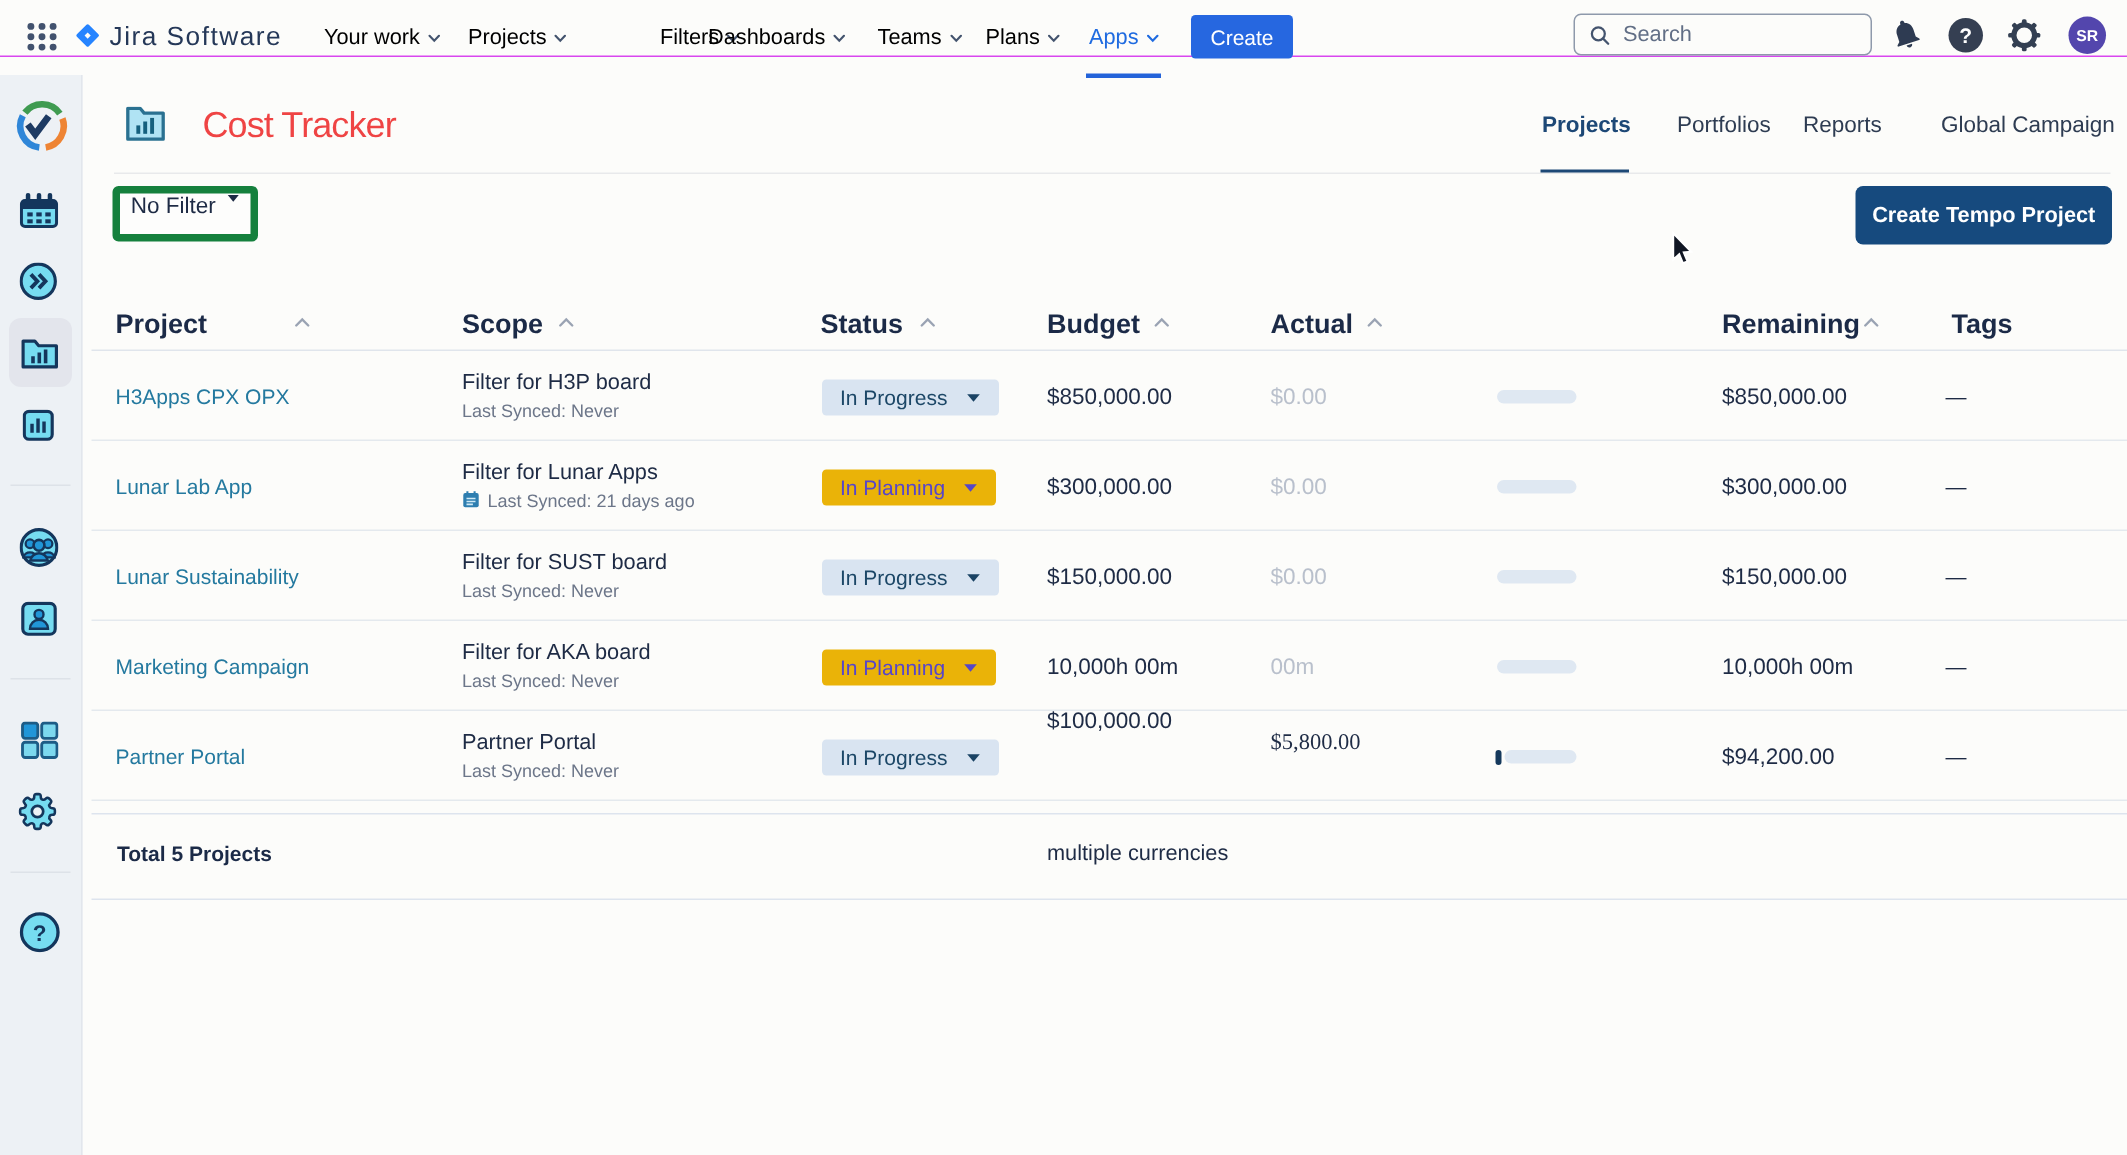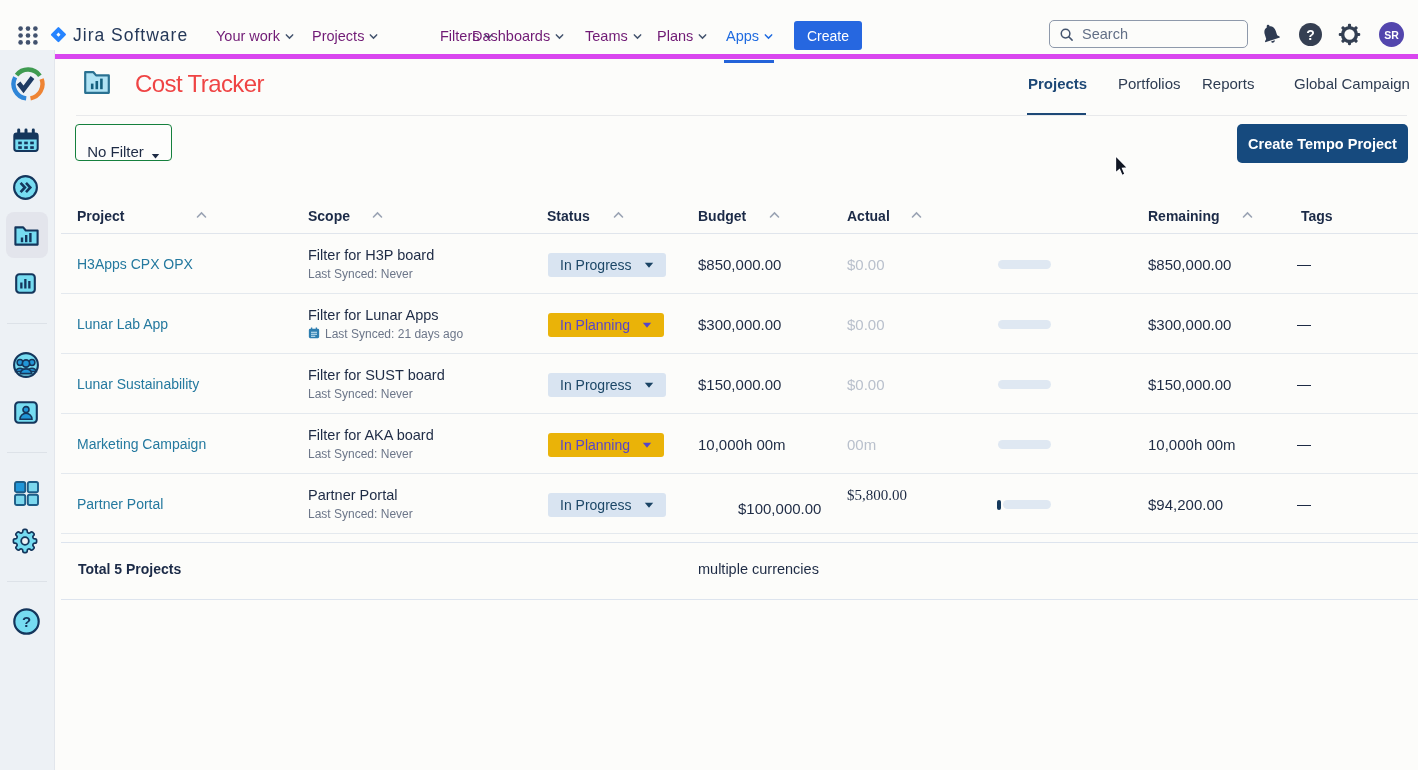--- a/index.html
+++ b/index.html
@@ -1,22 +1,22 @@
 <!DOCTYPE html>
 <html><head>
 <meta charset="utf-8">
 <style>
   * { margin:0; padding:0; box-sizing:border-box; }
   html,body { width:1418px; height:770px; overflow:hidden; }
   body { font-family:"Liberation Sans", sans-serif; background:#fcfcfa; position:relative; }
   .abs { position:absolute; }
 
   
-  #nav { position:absolute; top:11px; left:0; width:1418px; height:48px; background:#fcfcfa; border-bottom:5px solid #d946ef; }
-  .navitem { position:absolute; top:0; height:49px; display:flex; align-items:center; font-size:14.5px; font-weight:500; color:#701a75; gap:5px; }
+  #nav { position:absolute; top:0; left:0; width:1418px; height:38px; background:#fcfcfa; border-bottom:1px solid #d946ef; }
+  .navitem { position:absolute; top:0; height:49px; display:flex; align-items:center; font-size:14.5px; font-weight:500; color:#000000; gap:5px; }
   .navitem svg { margin-top:2px; }
   #apps-item { color:#1f6be0; }
   #apps-underline { position:absolute; left:724px; top:49px; width:50px; height:3px; background:#2463d9; }
   #logo-text { position:absolute; left:73px; top:14px; font-size:17.5px; font-weight:500; color:#253858; letter-spacing:1px; }
   #create-btn { position:absolute; left:794px; top:10px; width:68px; height:29px; background:#2667e0; border-radius:3px; color:#fff; font-size:14px; font-weight:500; display:flex; align-items:center; justify-content:center; }
   #search-box { position:absolute; left:1049px; top:9px; width:199px; height:28px; border:1px solid #8e99ab; border-radius:5px; display:flex; align-items:center; padding-left:9px; gap:8px; }
   #search-box span { color:#626f86; font-size:14.5px; }
   #avatar { position:absolute; left:1379px; top:11px; width:25px; height:25px; border-radius:50%; background:#5346ad; color:#fff; font-size:10.5px; font-weight:700; display:flex; align-items:center; justify-content:center; }
 
   
@@ -25,23 +25,23 @@
   #sel-bg { position:absolute; left:6px; top:162px; width:42px; height:46px; background:#e3e5ec; border-radius:8px; }
 
   
   #title { position:absolute; left:135px; top:70px; font-size:24px; font-weight:500; color:#ef4444; letter-spacing:-0.6px; }
   .tab { position:absolute; top:75px; font-size:15px; color:#2e3c52; }
   .tab.active { color:#1d4876; font-weight:700; }
   #tab-underline { position:absolute; left:1027px; top:113px; width:59px; height:3px; background:#1d4876; }
   #head-divider { position:absolute; left:76px; top:115px; width:1331px; height:1px; background:#e8e9eb; }
 
   
-  #no-filter { position:absolute; left:75px; top:124px; width:97px; height:37px; border:1px solid #15803d; border-radius:4px; background:#fdfdfc; display:flex; align-items:flex-end; justify-content:center; gap:7px; font-size:15px; font-weight:500; color:#1e2b45; }
+  #no-filter { position:absolute; left:75px; top:124px; width:97px; height:37px; border:5px solid #15803d; border-radius:4px; background:#fdfdfc; display:flex; align-items:flex-start; justify-content:center; gap:7px; font-size:15px; font-weight:500; color:#1e2b45; }
   #ctp-btn { position:absolute; left:1237px; top:124px; width:171px; height:39px; background:#164a7e; border-radius:5px; color:#fff; font-size:14.5px; font-weight:700; display:flex; align-items:center; justify-content:center; }
-  .hrow { position:absolute; top:199px; height:34px; font-size:14px; font-weight:700; color:#1b2a47; display:flex; align-items:center; gap:0; }
+  .hrow { position:absolute; top:199px; height:34px; font-size:18px; font-weight:700; color:#1b2a47; display:flex; align-items:center; gap:0; }
   .sortcaret { position:absolute; top:211px; }
   .trow { position:absolute; left:61px; width:1357px; height:60px; border-bottom:1px solid #e4e9ee; }
   #hborder { position:absolute; left:61px; top:233px; width:1357px; height:1px; background:#e0e5ec; }
   .plink { position:absolute; font-size:14px; color:#24799f; }
   .scope1 { position:absolute; font-size:14.5px; color:#1e2b45; }
   .scope2 { position:absolute; font-size:12px; color:#6c7689; }
   .money { position:absolute; font-size:15px; color:#1e2b45; }
   .money.light { color:#b9c0cc; }
   .badge { position:absolute; height:24px; border-radius:3px; display:flex; align-items:center; padding:0 12px; gap:12px; font-size:14px; }
   .badge.progress { background:#d9e4f1; color:#1c4767; }
@@ -314,21 +314,21 @@
 <div class="pbar" style="left:998px; top:440px;"></div>
 <div class="money" style="left:1148px; top:436px;">10,000h 00m</div>
 <div class="dash" style="left:1297px; top:436px;">—</div>
 <div class="trow" style="top:474px;"></div>
 <div class="plink" style="left:77px; top:496px;">Partner Portal</div>
 <div class="scope1" style="left:308px; top:487px;">Partner Portal</div>
 <div class="scope2" style="left:308px; top:507px;">Last Synced: Never</div>
 <div class="badge progress" style="left:548px; top:493px;">In Progress <svg width="10" height="7" viewBox="0 0 10 7">
       <path d="M0.8 0.8 5 5.8 9.2 0.8z" fill="#1a4364"></path>
     </svg></div>
-<div class="money" style="left:698px; top:500px;margin-left:40px;">$100,000.00</div>
+<div class="money" style="left:698px; top:472px;">$100,000.00</div>
 <div class="money" style="left:847px; top:487px;font-family:Liberation Serif, serif;">$5,800.00</div>
 <div class="pbar" style="left:1003px; top:500px; width:48px;"></div>
 <div class="abs" style="left:997px; top:500px; width:4px; height:10px; border-radius:2px; background:#15395c;"></div>
 <div class="money" style="left:1148px; top:496px;">$94,200.00</div>
 <div class="dash" style="left:1297px; top:496px;">—</div>
 
 <div id="foot-top"></div>
 <div id="foot-bottom"></div>
 <div id="foot-label">Total 5 Projects</div>
 <div id="foot-cur">multiple currencies</div>

